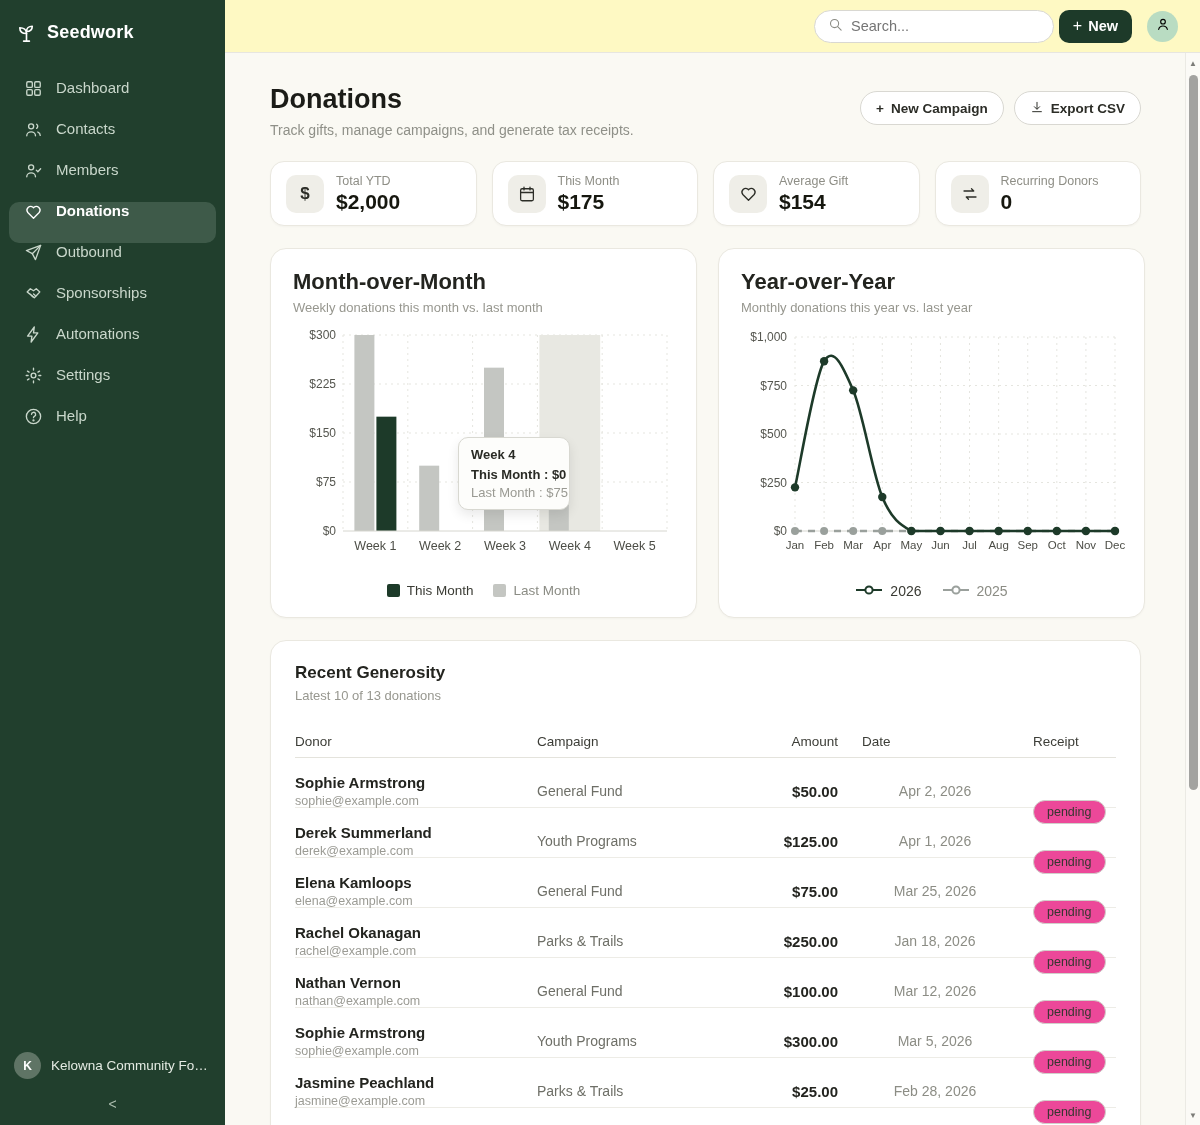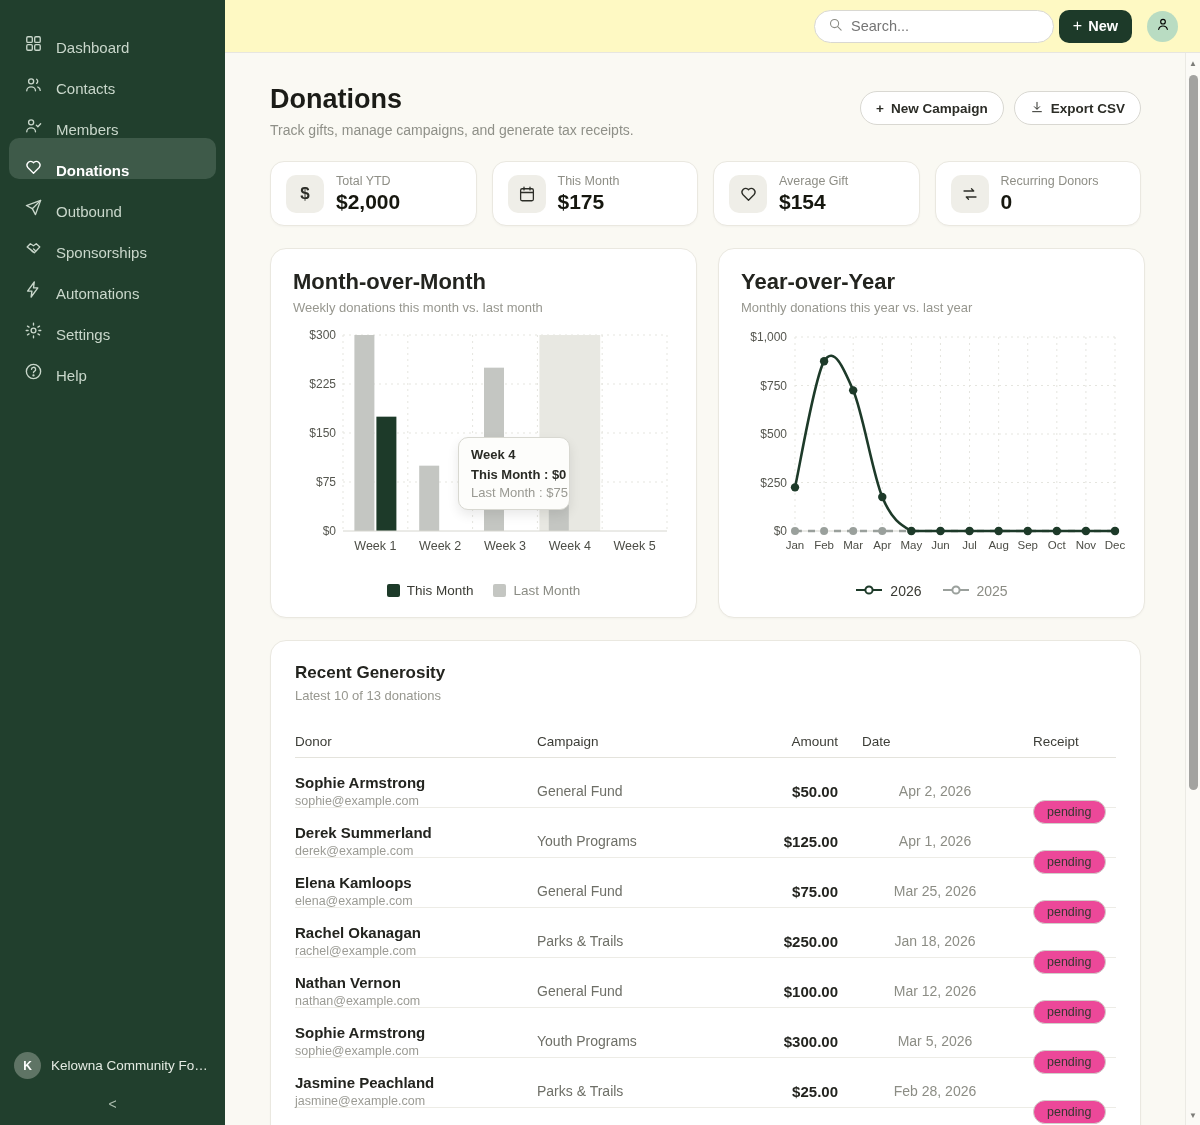--- a/index.html
+++ b/index.html
@@ -4,21 +4,21 @@
 <style>
   * { margin:0; padding:0; box-sizing:border-box; }
   html,body { width:1200px; height:1125px; overflow:hidden; font-family:"Liberation Sans", sans-serif; background:#faf9f3; }
 
   
   .sidebar { position:absolute; left:0; top:0; width:225px; height:1125px; background:#213f2d; z-index:5; }
   .side-logo { height:64px; display:flex; align-items:center; gap:9px; padding-left:15px; color:#fff; }
   .side-logo .logo-icon svg { display:block; }
   .side-logo .brand { font-size:18px; font-weight:700; letter-spacing:.2px; }
   .nav { padding:15px 9px 0 9px; }
-  .nav-item { height:41px; display:flex; align-items:flex-end; gap:13px; padding:0 15px; border-radius:10px; color:#c9d7cb; font-size:15px; cursor:pointer; }
+  .nav-item { height:41px; display:flex; align-items:flex-start; gap:13px; padding:0 15px; border-radius:10px; color:#c9d7cb; font-size:15px; cursor:pointer; }
   .nav-item svg { flex:0 0 auto; }
   .nav-item.active { background:#3e5a49; color:#ffffff; font-weight:600; }
   .side-footer { position:absolute; left:0; bottom:0; width:100%; padding:0 0 10px 0; }
   .org-row { display:flex; align-items:center; gap:10px; padding:0 14px 14px 14px; }
   .org-avatar { width:27px; height:27px; border-radius:50%; background:#5f7465; color:#fff; font-size:12px; font-weight:700; display:flex; align-items:center; justify-content:center; flex:0 0 auto; }
   .org-name { color:#e4ebe3; font-size:13.5px; white-space:nowrap; overflow:hidden; text-overflow:ellipsis; max-width:160px; }
   .collapse-row { text-align:center; color:#aebfb1; font-size:14px; height:22px; line-height:22px; cursor:pointer; }
 
   
   .topbar { position:absolute; left:225px; top:0; right:0; height:53px; background:#fef9c3; border-bottom:1px solid #e7e6e0; display:flex; align-items:center; z-index:4; }
@@ -78,20 +78,31 @@
   .vscroll { position:absolute; right:0; top:53px; bottom:0; width:15px; background:#fbfaf6; border-left:1px solid #ebeae4; z-index:6; }
   .sb-arrow { position:absolute; left:0; width:100%; text-align:center; font-size:8px; color:#7c7c78; cursor:pointer; }
   .sb-thumb { position:absolute; left:3px; width:9px; border-radius:5px; background:#a3a3a0; top:22px; height:715px; cursor:pointer; }
 
   svg { overflow:visible; }
 </style>
 </head>
 <body>
 
 <div class="sidebar">
+  <div class="side-logo">
+    <span class="logo-icon">
+        <svg width="23" height="23" viewBox="0 0 24 24" fill="none" stroke="currentColor" stroke-width="1.7" stroke-linecap="round" stroke-linejoin="round">
+          <path d="M12 21v-8"></path>
+          <path d="M12 13c0-4-3-6-7-6 0 4 3 6 7 6z"></path>
+          <path d="M12 11c0-3.5 2.5-5.5 6-5.5 0 3.5-2.5 5.5-6 5.5z"></path>
+          <path d="M9 21h6"></path>
+        </svg>
+      </span>
+    <span class="brand">Seedwork</span>
+  </div>
   <div class="nav" id="nav">
       <div class="nav-item">
         <span><svg width="19" height="19" viewBox="0 0 24 24" fill="none" stroke="currentColor" stroke-width="1.7" stroke-linecap="round" stroke-linejoin="round">
             <rect x="3.5" y="3.5" width="7" height="7" rx="1.5"></rect>
             <rect x="13.5" y="3.5" width="7" height="7" rx="1.5"></rect>
             <rect x="3.5" y="13.5" width="7" height="7" rx="1.5"></rect>
             <rect x="13.5" y="13.5" width="7" height="7" rx="1.5"></rect>
           </svg></span>
         <span>Dashboard</span>
       </div>

